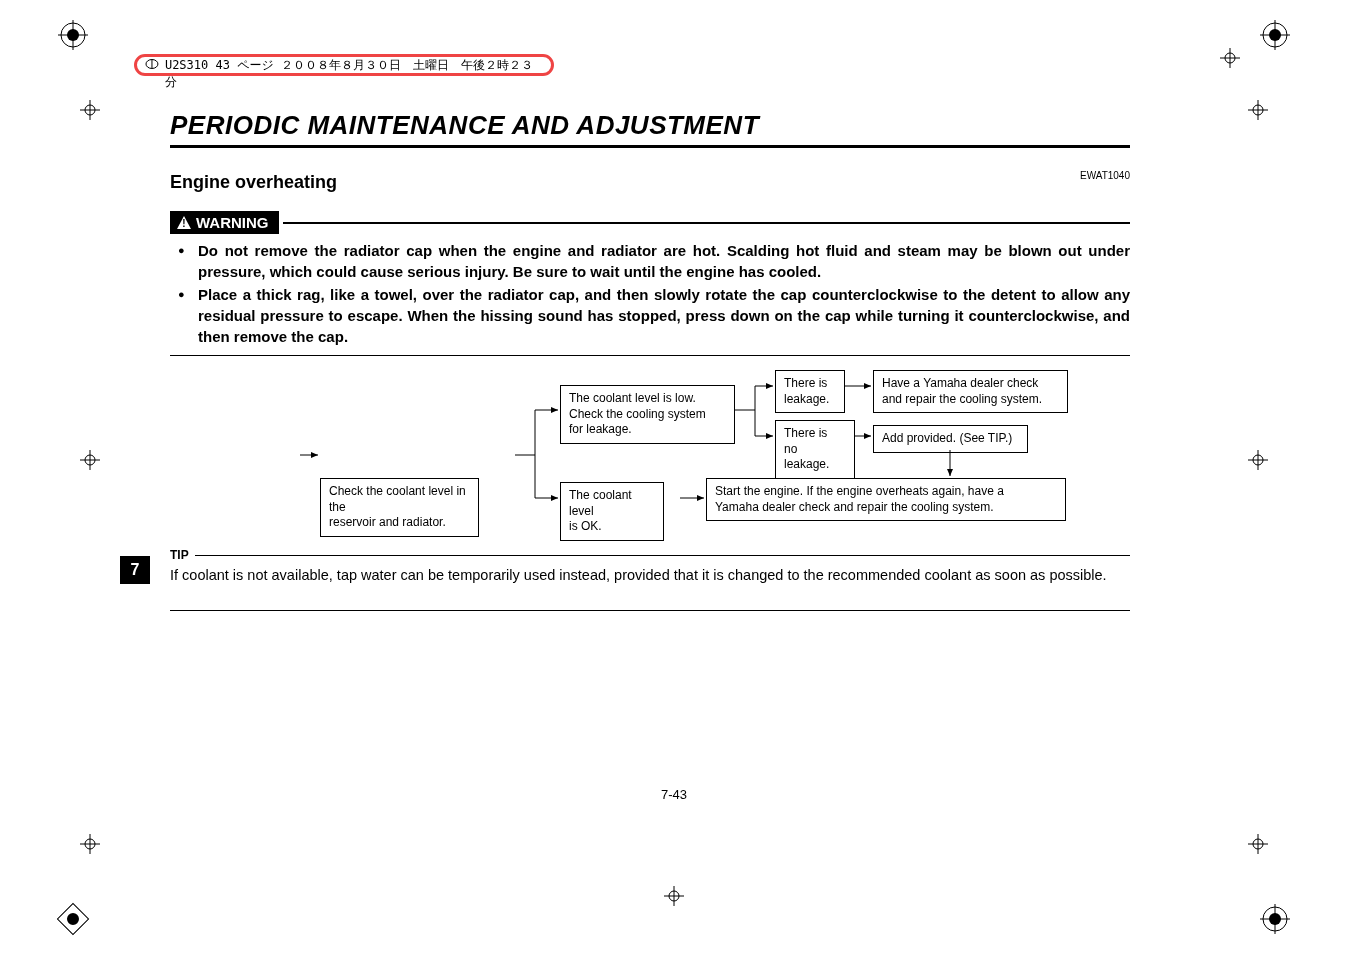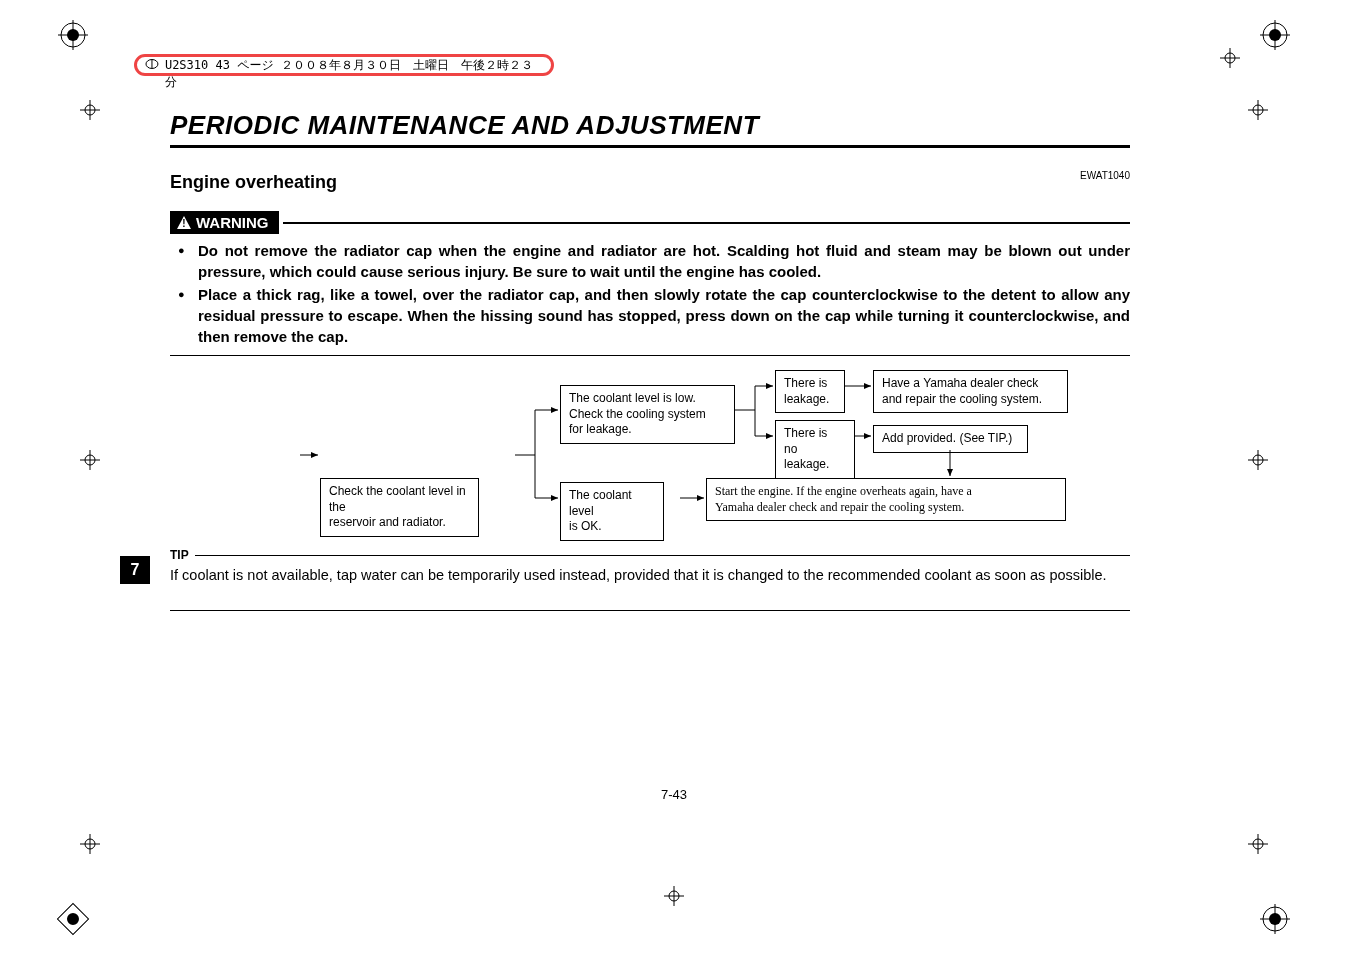--- a/index.html
+++ b/index.html
@@ -326,21 +326,21 @@
 leakage.</span></div>
 
     <div class="flow-box" style="left:605px; top:50px; width:80px;"><span style="white-space:pre-line;">There is
 no leakage.</span></div>
 
     <div class="flow-box" style="left:703px; top:0px; width:195px;"><span style="white-space:pre-line;">Have a Yamaha dealer check
 and repair the cooling system.</span></div>
 
     <div class="flow-box" style="left:703px; top:55px; width:155px;"><span style="white-space:pre-line;">Add provided. (See TIP.)</span></div>
 
-    <div class="flow-box" style="left:536px; top:108px; width:360px;"><span style="white-space:pre-line;font-family:Liberation Serif, serif;">Start the engine. If the engine overheats again, have a
+    <div class="flow-box" style="left:536px; top:108px; width:360px;"><span style="white-space:pre-line;">Start the engine. If the engine overheats again, have a
 Yamaha dealer check and repair the cooling system.</span></div>
 
     <svg style="position:absolute; left:0; top:0; width:960px; height:160px;">
       <defs>
         <marker id="arrow" markerWidth="8" markerHeight="8" refX="7" refY="3" orient="auto">
           <path d="M0,0 L7,3 L0,6 Z" fill="#000"></path>
         </marker>
       </defs>
 
       <line x1="130" y1="85" x2="148" y2="85" stroke="#000" stroke-width="1" marker-end="url(#arrow)"></line>

